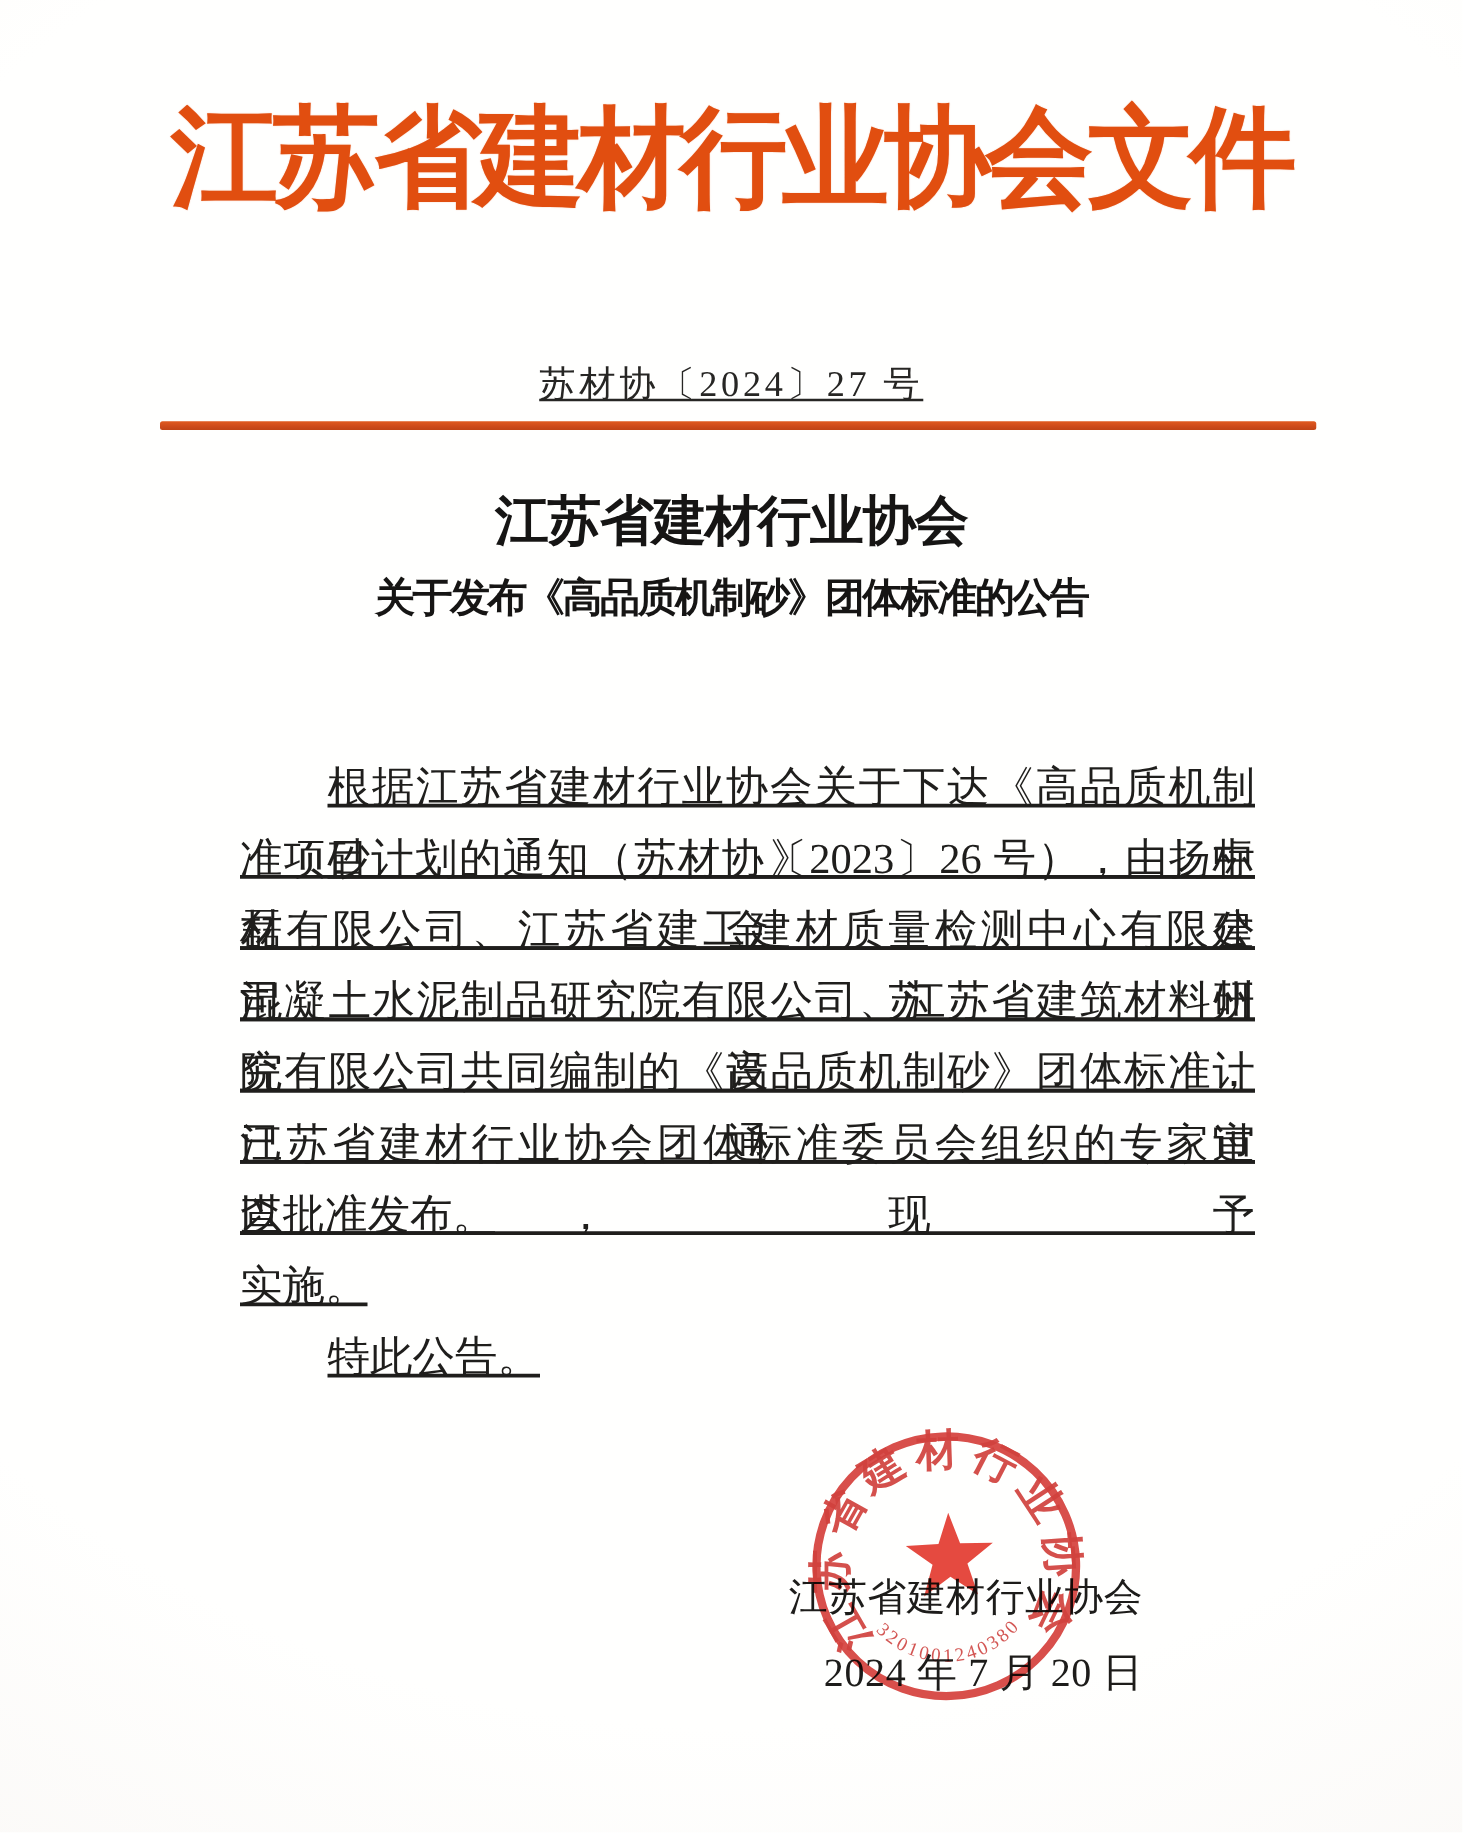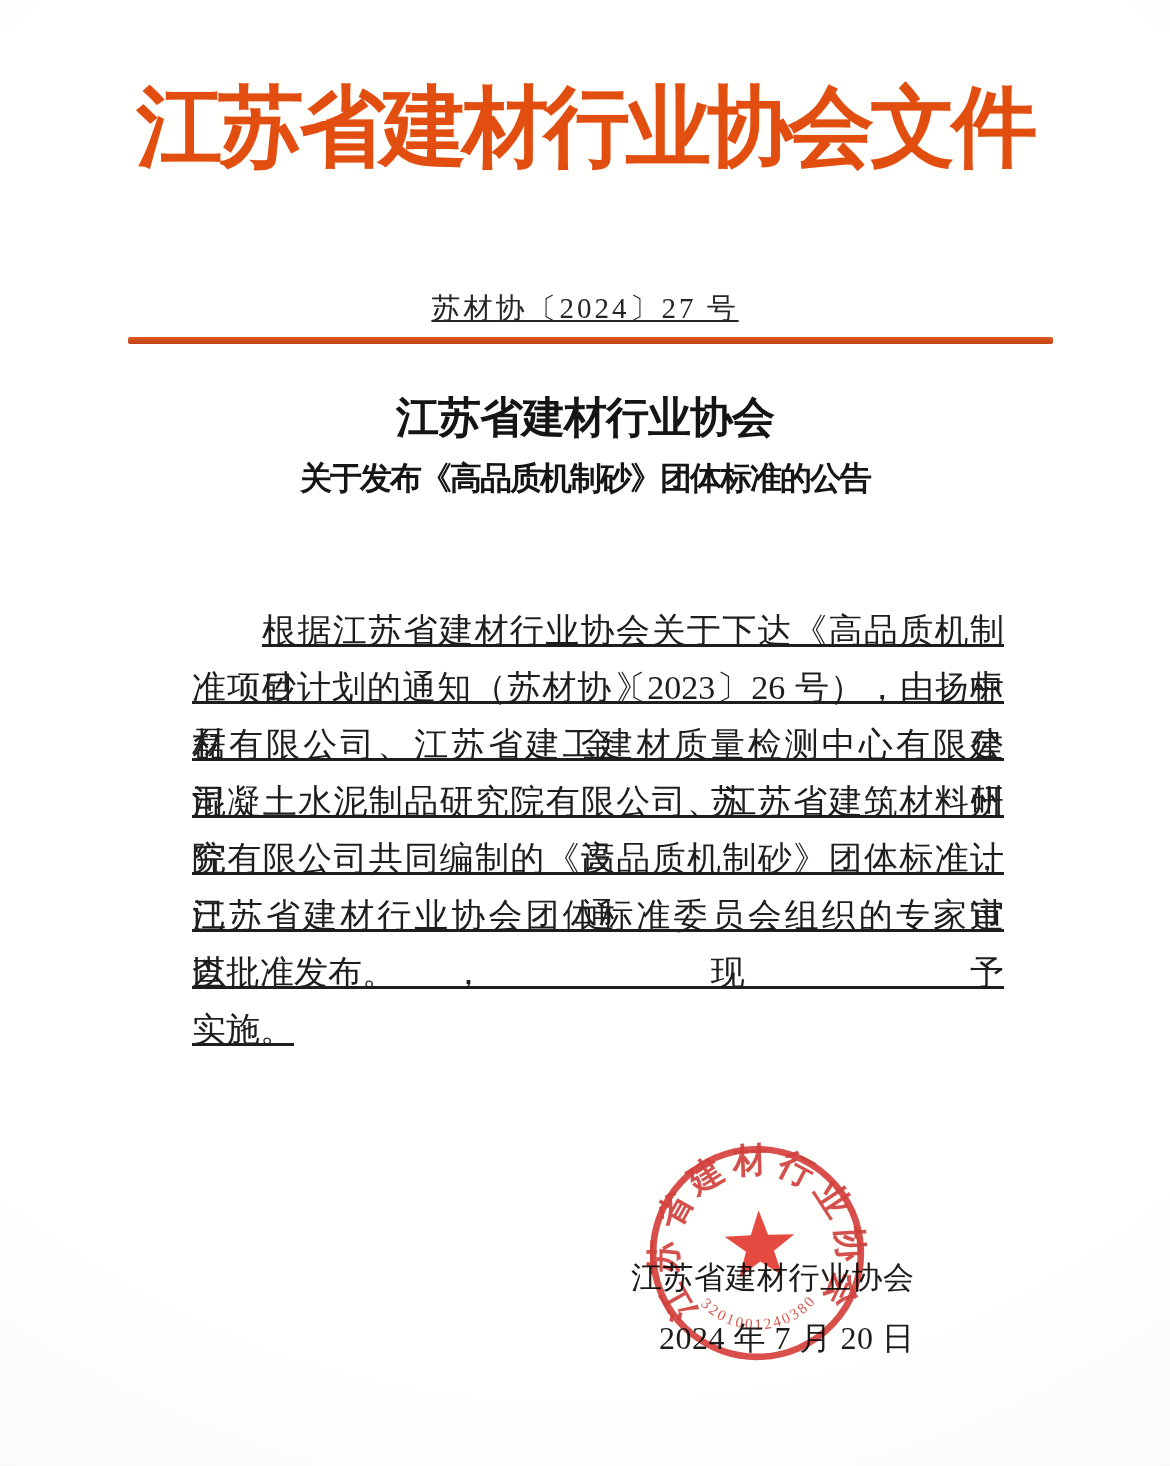--- a/index.html
+++ b/index.html
@@ -91,20 +91,21 @@
 
   <div class="doc-body">
       <div class="body-line indent fill">根据江苏省建材行业协会关于下达《高品质机制砂》标</div>
       <div class="body-line fill">准项目计划的通知（苏材协〔2023〕26 号），由扬中磊金建</div>
       <div class="body-line fill">材有限公司、江苏省建工建材质量检测中心有限公司、苏州</div>
       <div class="body-line fill">混凝土水泥制品研究院有限公司、江苏省建筑材料研究设计</div>
       <div class="body-line fill">院有限公司共同编制的《高品质机制砂》团体标准，已通过</div>
       <div class="body-line fill">江苏省建材行业协会团体标准委员会组织的专家审查，现予</div>
       <div class="body-line">以批准发布。</div>
       <div class="body-line">实施。</div>
+      <div class="body-line indent">特此公告。</div>
     </div>
 
   <div class="sig-org">江苏省建材行业协会</div>
 
   <div class="sig-date">2024 年 7 月 20 日</div>
 
   <svg class="seal" viewBox="0 0 220 220" xmlns="http://www.w3.org/2000/svg">
     <defs>
       <path id="ringPath" d="M 53.4 166.6 A 80 80 0 1 1 166.6 166.6" fill="none"></path>
       <path id="codePath" d="M 39.5 135.7 A 75 75 0 0 0 180.5 135.7" fill="none"></path>

